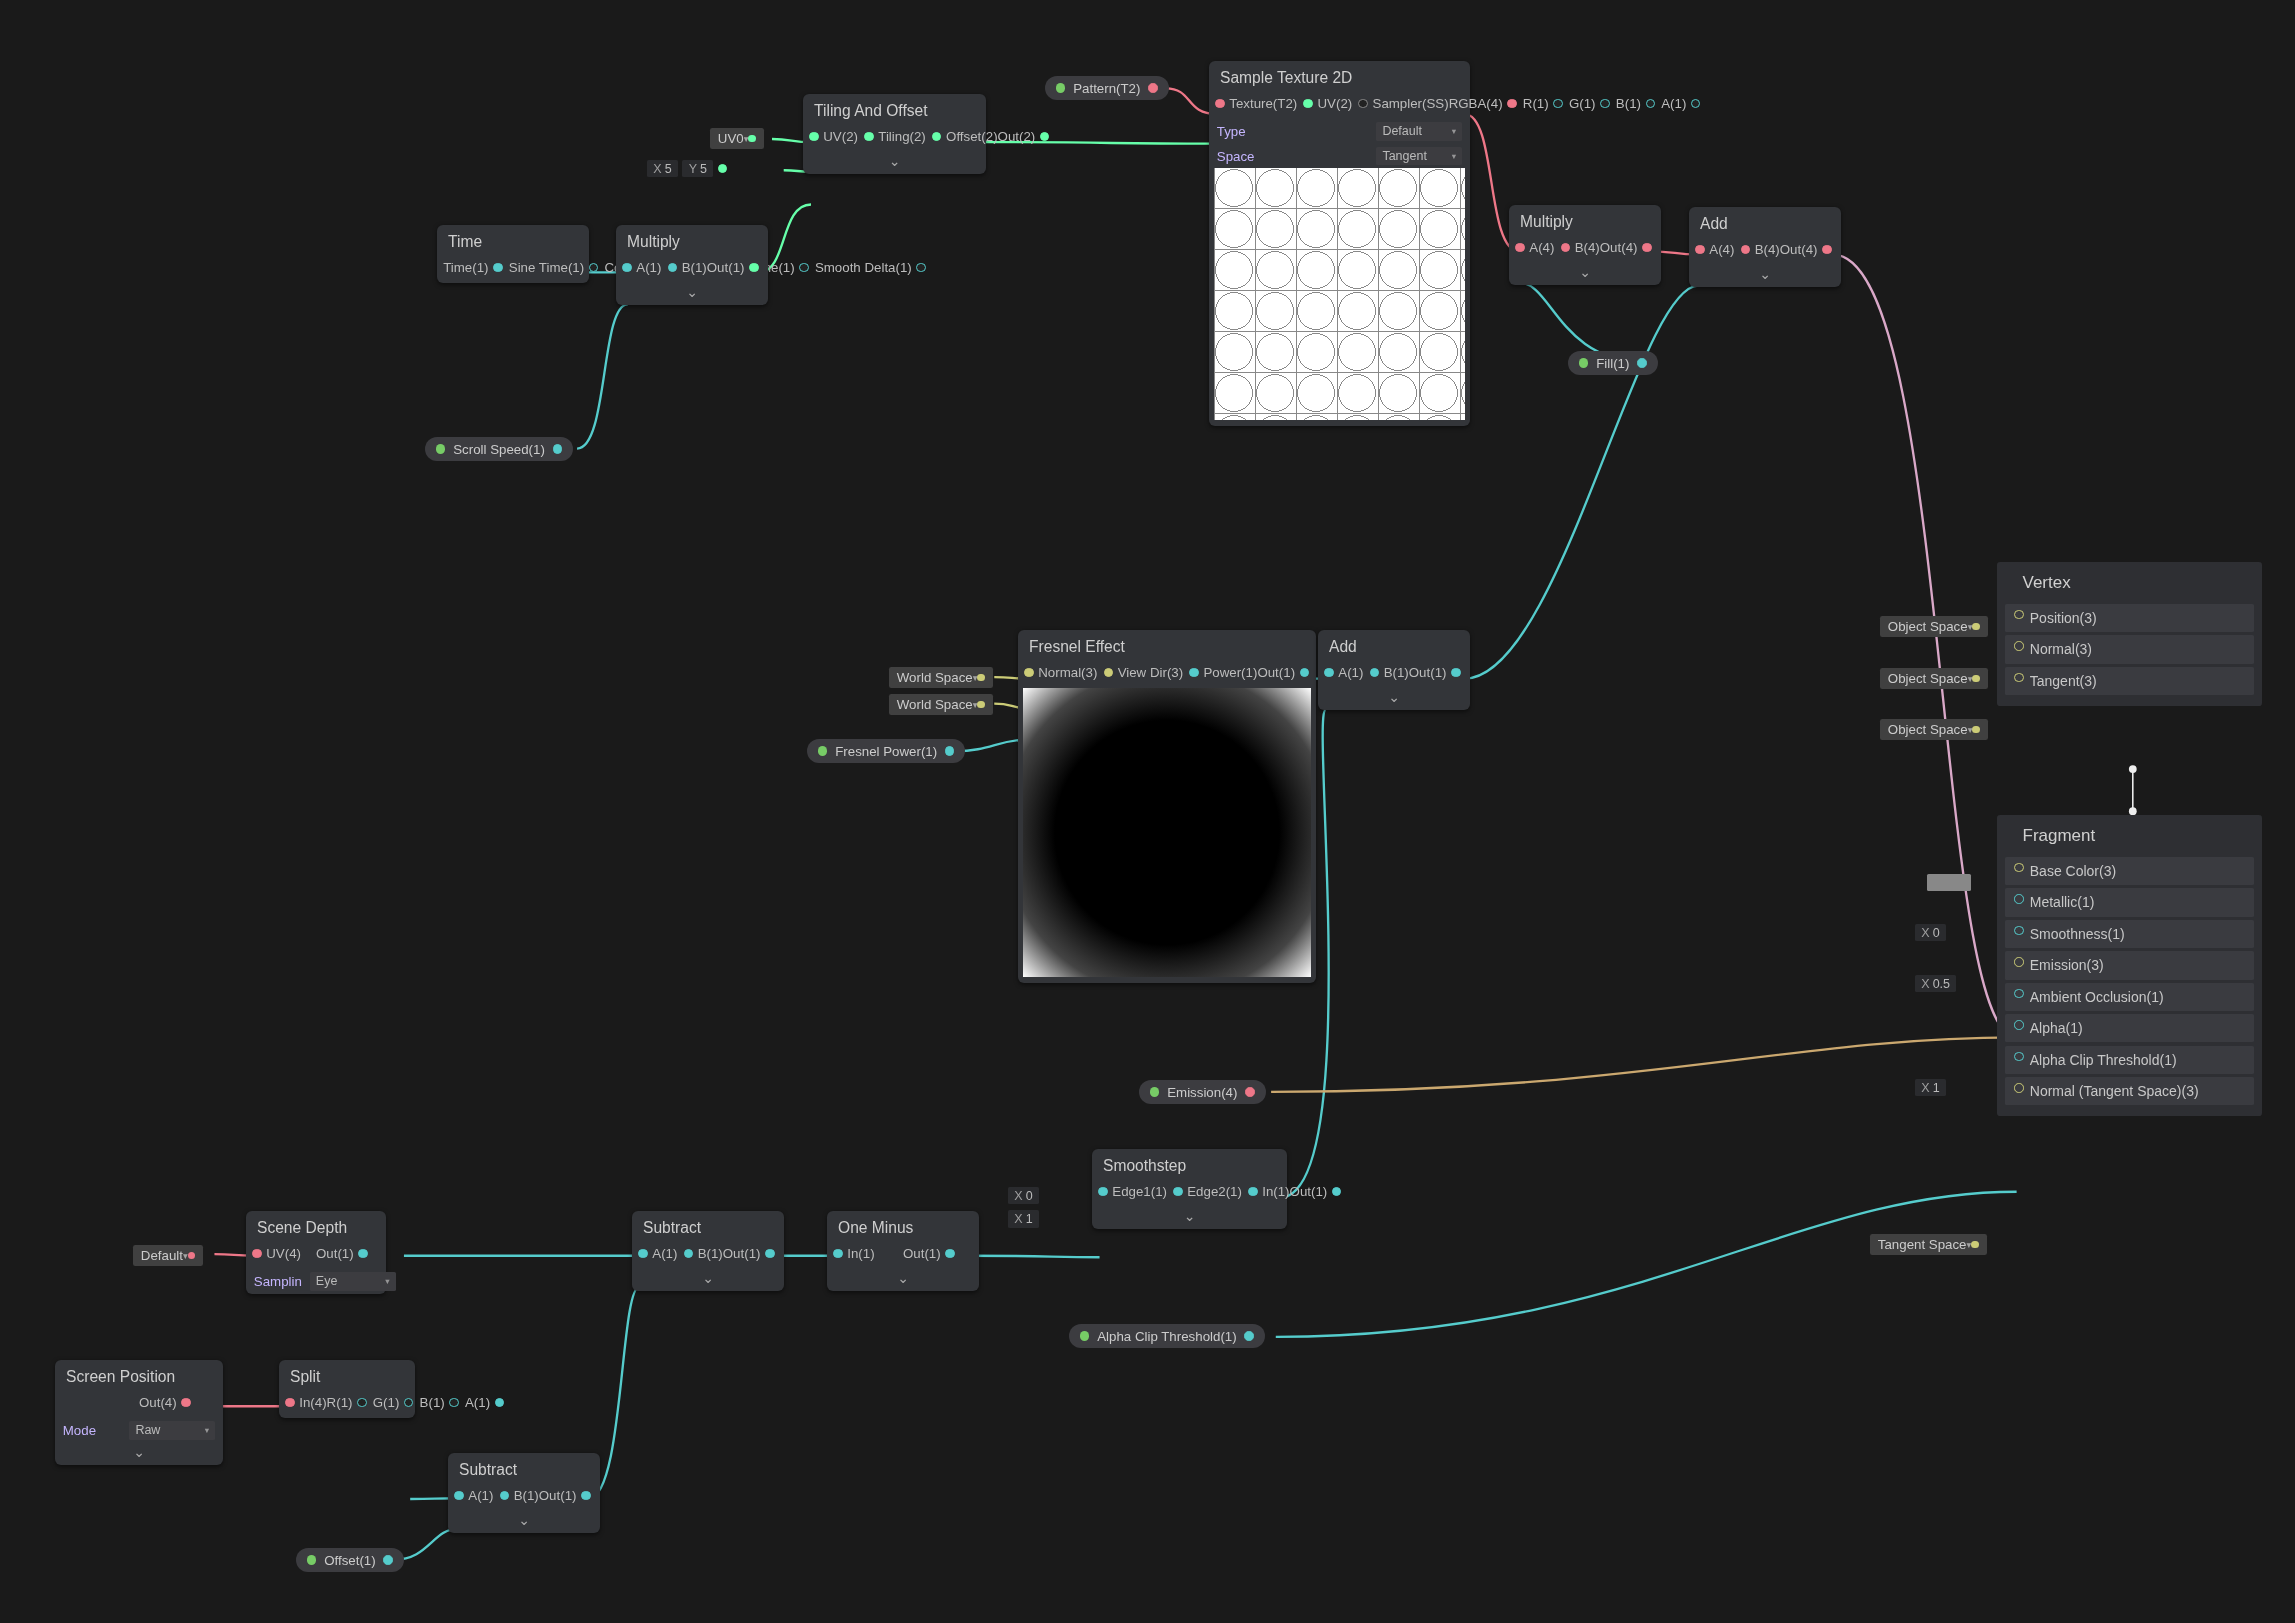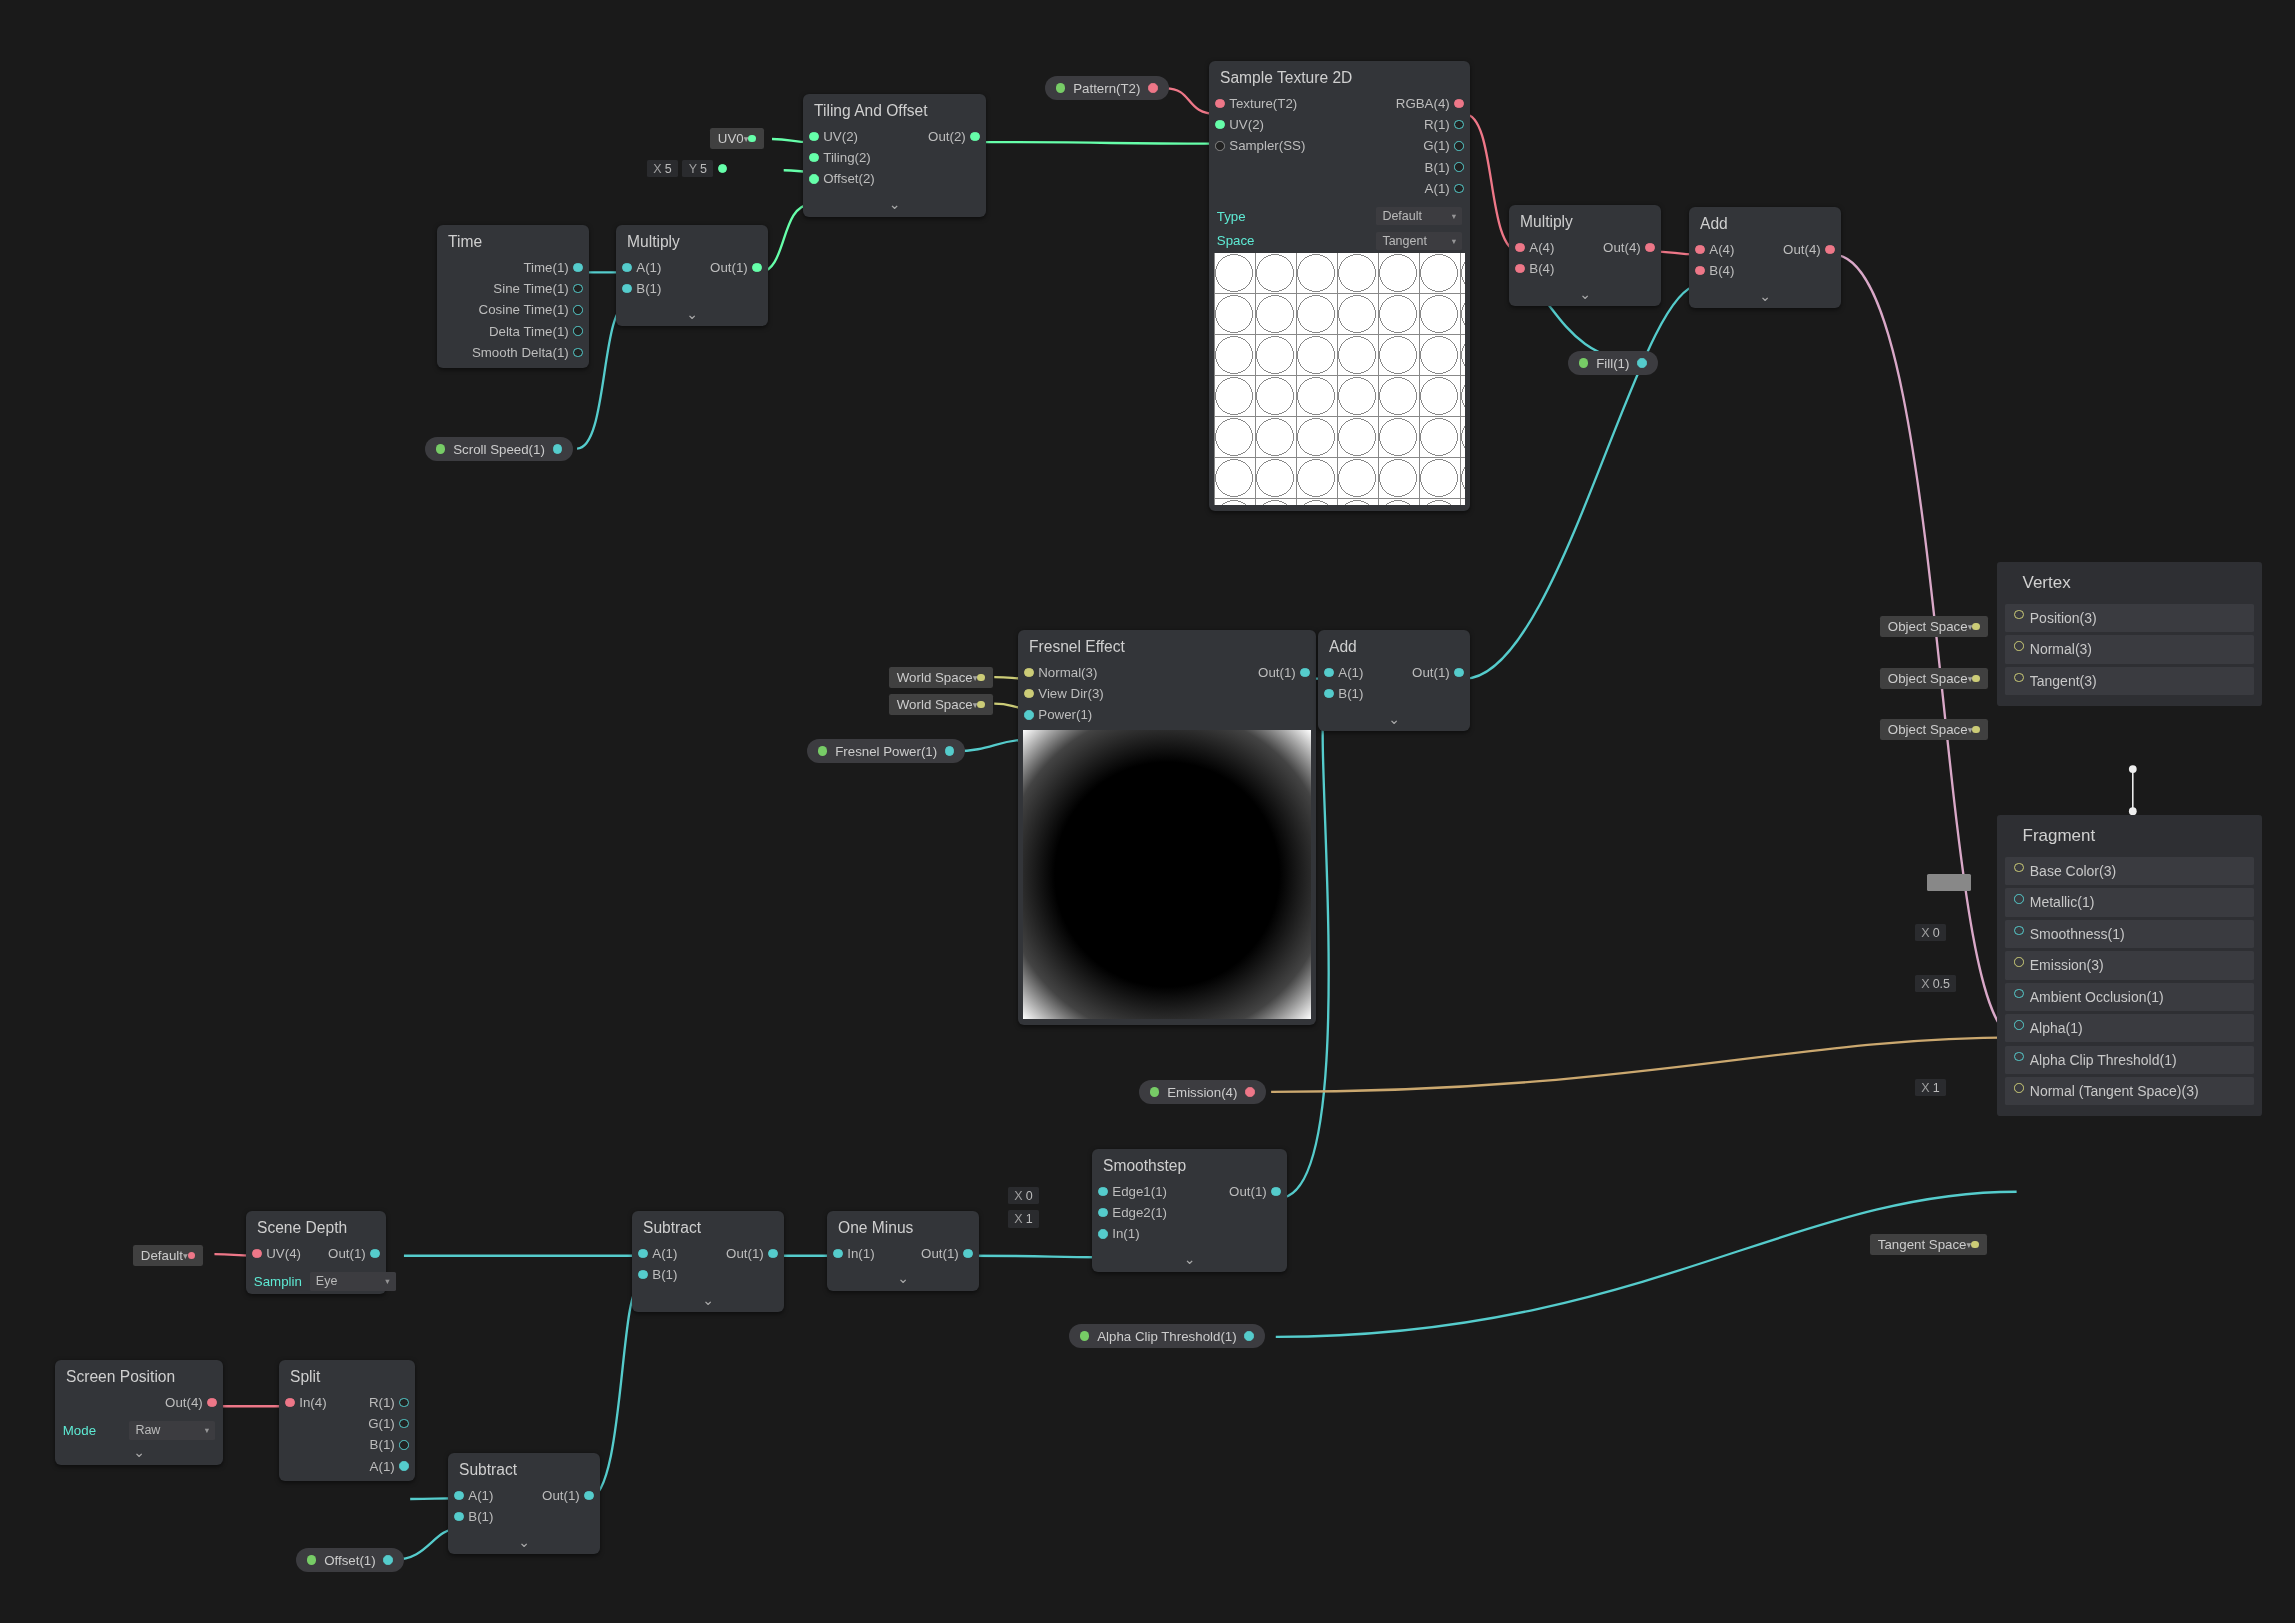--- a/index.html
+++ b/index.html
@@ -29,21 +29,21 @@
   }
   .node .title {
     padding: 7.8px 11px 6.2px;
     color: #cfcfcf;
     font-size: 15.6px;
   }
   .node .body {
     display: flex;
     padding: 3.1px 0 7.8px;
   }
-  .node .col { display: flex; flex-direction: column; gap: 6.2px; }
+  .node .col { display: flex; flex-direction: row; gap: 6.2px; }
   .node .col.in  { align-items: flex-start; padding-left: 6.2px; flex: 1; }
   .node .col.out { align-items: flex-end;  padding-right: 6.2px; flex: 1; }
 
   .port {
     display: flex; align-items: center; gap: 4.7px;
     font-size: 13.3px; color: #bdbdbd;
     white-space: nowrap;
   }
   .port .dot {
     width: 9.4px; height: 9.4px; border-radius: 50%;
@@ -107,21 +107,21 @@
     border: 1.6px solid #6fa; background: #222;
   }
   .chip.pink-out .out-dot { border-color: #e78; background: #e78; }
   .chip.teal-out .out-dot { border-color: #5cc; background: #5cc; }
 
   
   .drop-row {
     display: flex; align-items: center; justify-content: space-between;
     padding: 3.1px 7.8px; gap: 7.8px;
   }
-  .drop-row .lab { font-size: 13.3px; color: #5eead4; }
+  .drop-row .lab { font-size: 13.3px; color: #c4b5fd; }
   .drop-row .sel {
     background: #3c3c40; border-radius: 1.6px; padding: 2.3px 6.2px;
     font-size: 12.5px; color: #bbb; min-width: 86px;
     display: flex; justify-content: space-between; gap: 6.2px; align-items: center;
   }
   .drop-row .sel .arrow { font-size: 8.6px; opacity: .7; }
 
   
   .preview {
     width: 100%; padding: 0 4.7px 6.2px;

